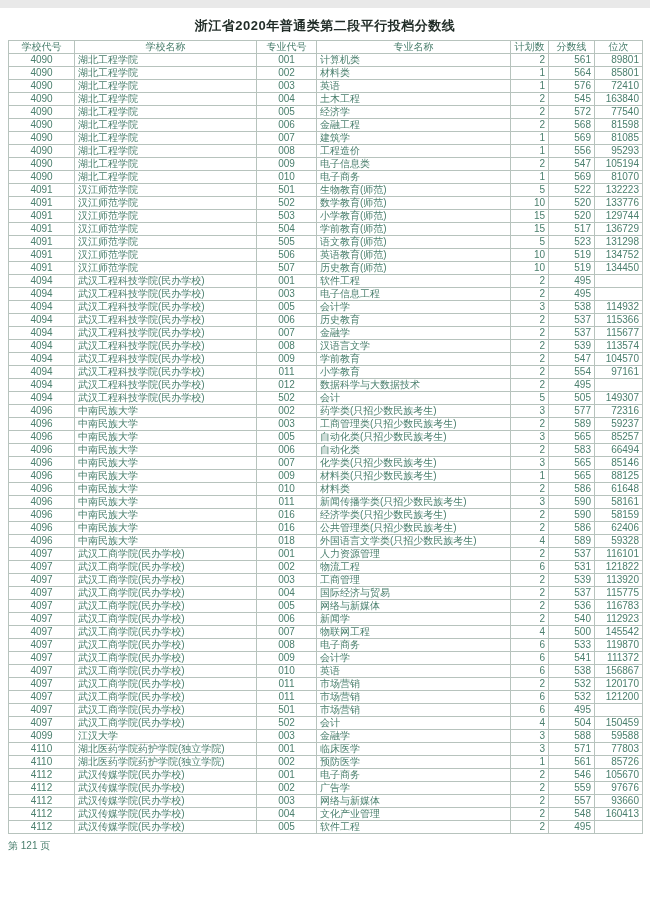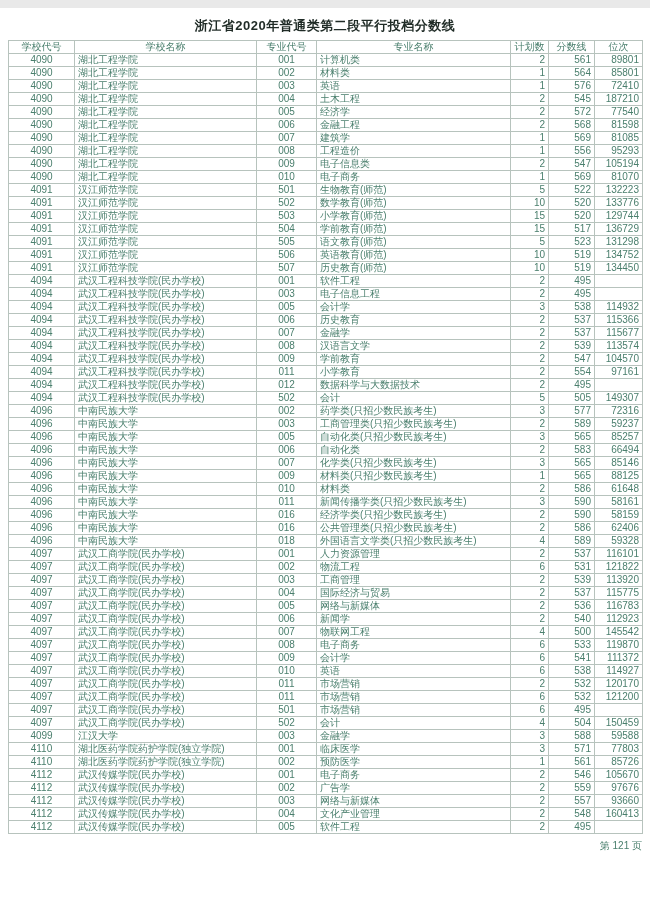--- a/index.html
+++ b/index.html
@@ -23,21 +23,21 @@
   }
   .score-table th { font-weight:normal; }
   td.c0 { text-align:center; }
   td.c1 { text-align:left; }
   td.c2 { text-align:center; }
   td.c3 { text-align:left; }
   td.c4 { text-align:right; }
   td.c5 { text-align:right; }
   td.c6 { text-align:right; }
   .footer {
-    text-align:right; font-size:10px; color:var(--text-color,#4a7f6d);
+    text-align:left; font-size:10px; color:var(--text-color,#4a7f6d);
     padding-top:5px;
   }
 </style>
 </head>
 <body>
 
 <div class="page">
   <div class="title">浙江省2020年普通类第二段平行投档分数线</div>
 
   <table class="score-table">
@@ -89,21 +89,21 @@
           <td class="c5">576</td>
           <td class="c6">72410</td>
         </tr>
         <tr>
           <td class="c0">4090</td>
           <td class="c1">湖北工程学院</td>
           <td class="c2">004</td>
           <td class="c3">土木工程</td>
           <td class="c4">2</td>
           <td class="c5">545</td>
-          <td class="c6">187210</td>
+          <td class="c6">163840</td>
         </tr>
         <tr>
           <td class="c0">4090</td>
           <td class="c1">湖北工程学院</td>
           <td class="c2">005</td>
           <td class="c3">经济学</td>
           <td class="c4">2</td>
           <td class="c5">572</td>
           <td class="c6">77540</td>
         </tr>
@@ -485,21 +485,21 @@
           <td class="c5">541</td>
           <td class="c6">111372</td>
         </tr>
         <tr>
           <td class="c0">4097</td>
           <td class="c1">武汉工商学院(民办学校)</td>
           <td class="c2">010</td>
           <td class="c3">英语</td>
           <td class="c4">6</td>
           <td class="c5">538</td>
-          <td class="c6">114927</td>
+          <td class="c6">156867</td>
         </tr>
         <tr>
           <td class="c0">4097</td>
           <td class="c1">武汉工商学院(民办学校)</td>
           <td class="c2">011</td>
           <td class="c3">市场营销</td>
           <td class="c4">2</td>
           <td class="c5">532</td>
           <td class="c6">120170</td>
         </tr>

